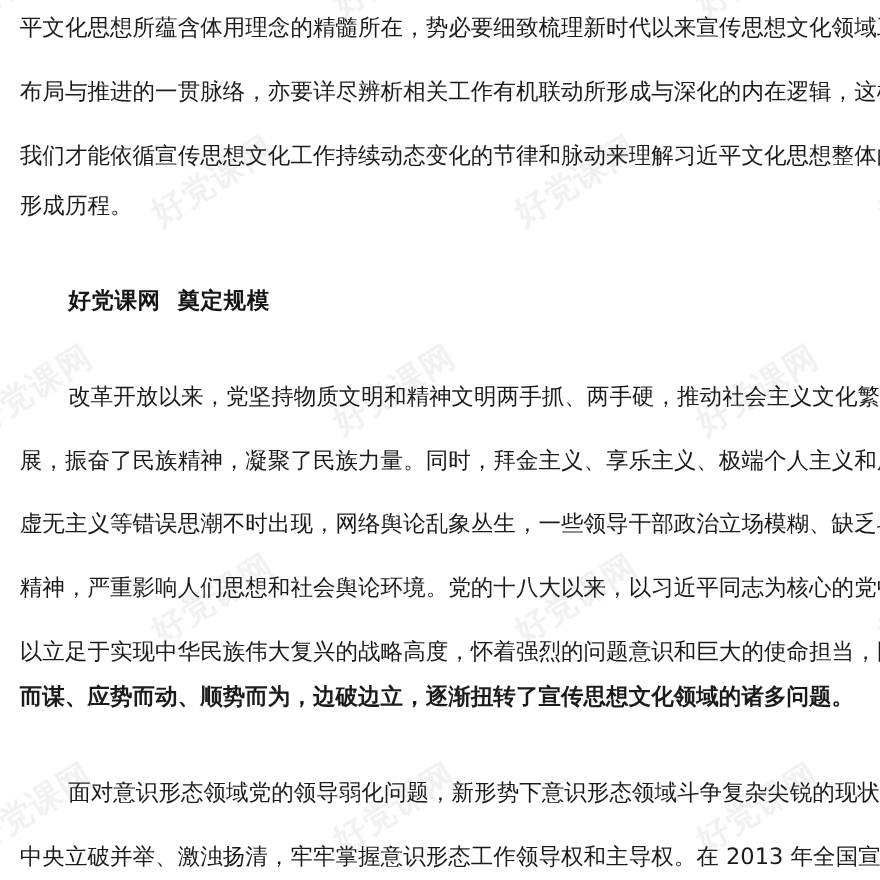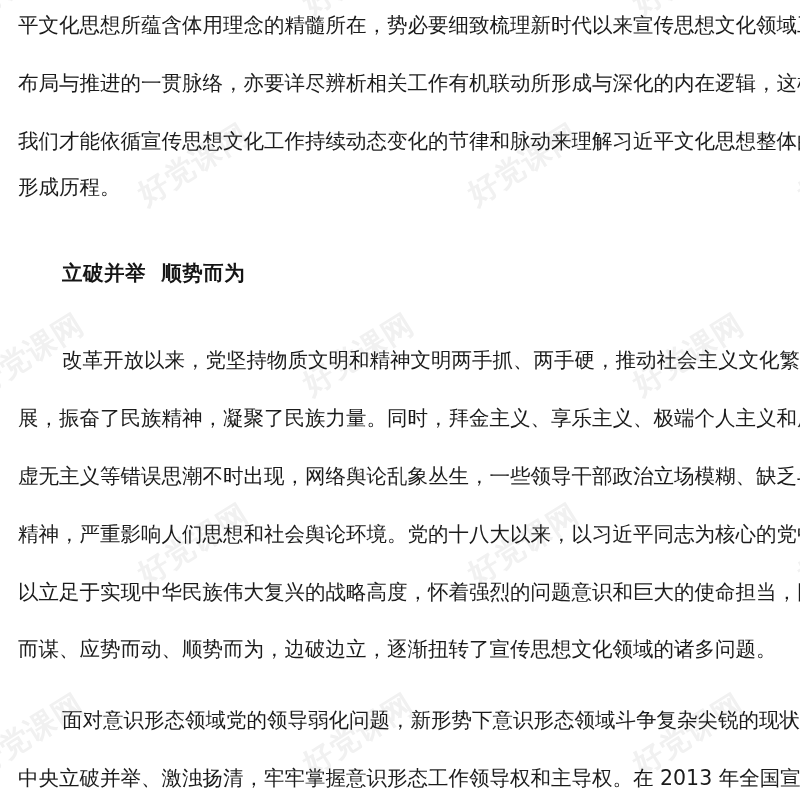--- a/index.html
+++ b/index.html
@@ -236,21 +236,21 @@
           <span>化</span>
           <span>思</span>
           <span>想</span>
           <span>整</span>
           <span>体</span>
           <span>的</span>
         </div>
       <div class="line last" style="top: 172px;">形成历程。</div>
     </div>
 
-    <div class="heading" style="top: 258px;">立破并举  顺势而为</div>
+    <div class="heading" style="top: 258px;">好党课网  奠定规模</div>
 
     <div>
       <div class="line just indent" style="top: 345px;">
           <span>改</span>
           <span>革</span>
           <span>开</span>
           <span>放</span>
           <span>以</span>
           <span>来</span>
           <span>，</span>
@@ -441,21 +441,21 @@
           <span>巨</span>
           <span>大</span>
           <span>的</span>
           <span>使</span>
           <span>命</span>
           <span>担</span>
           <span>当</span>
           <span>，</span>
           <span>因</span>
         </div>
-      <div class="line last" style="top: 634px;">而谋、应势而动、顺势而为，边破边立，逐渐扭转了宣传思想文化领域的诸多问题。</div>
+      <div class="line last" style="top: 618px; font-weight: bold;">而谋、应势而动、顺势而为，边破边立，逐渐扭转了宣传思想文化领域的诸多问题。</div>
     </div>
 
     <div>
       <div class="line just indent" style="top: 705px;">
           <span>面</span>
           <span>对</span>
           <span>意</span>
           <span>识</span>
           <span>形</span>
           <span>态</span>

